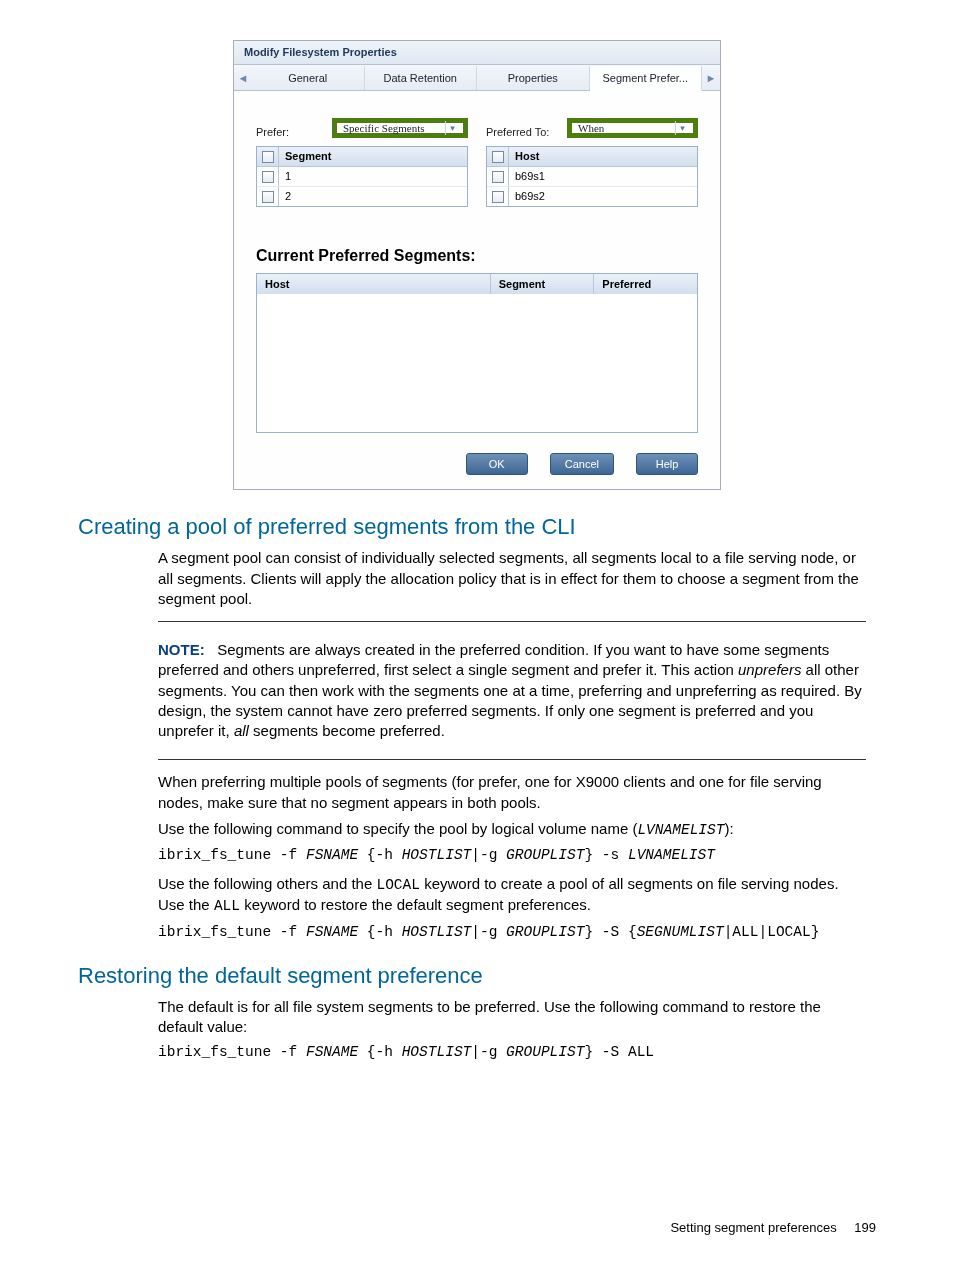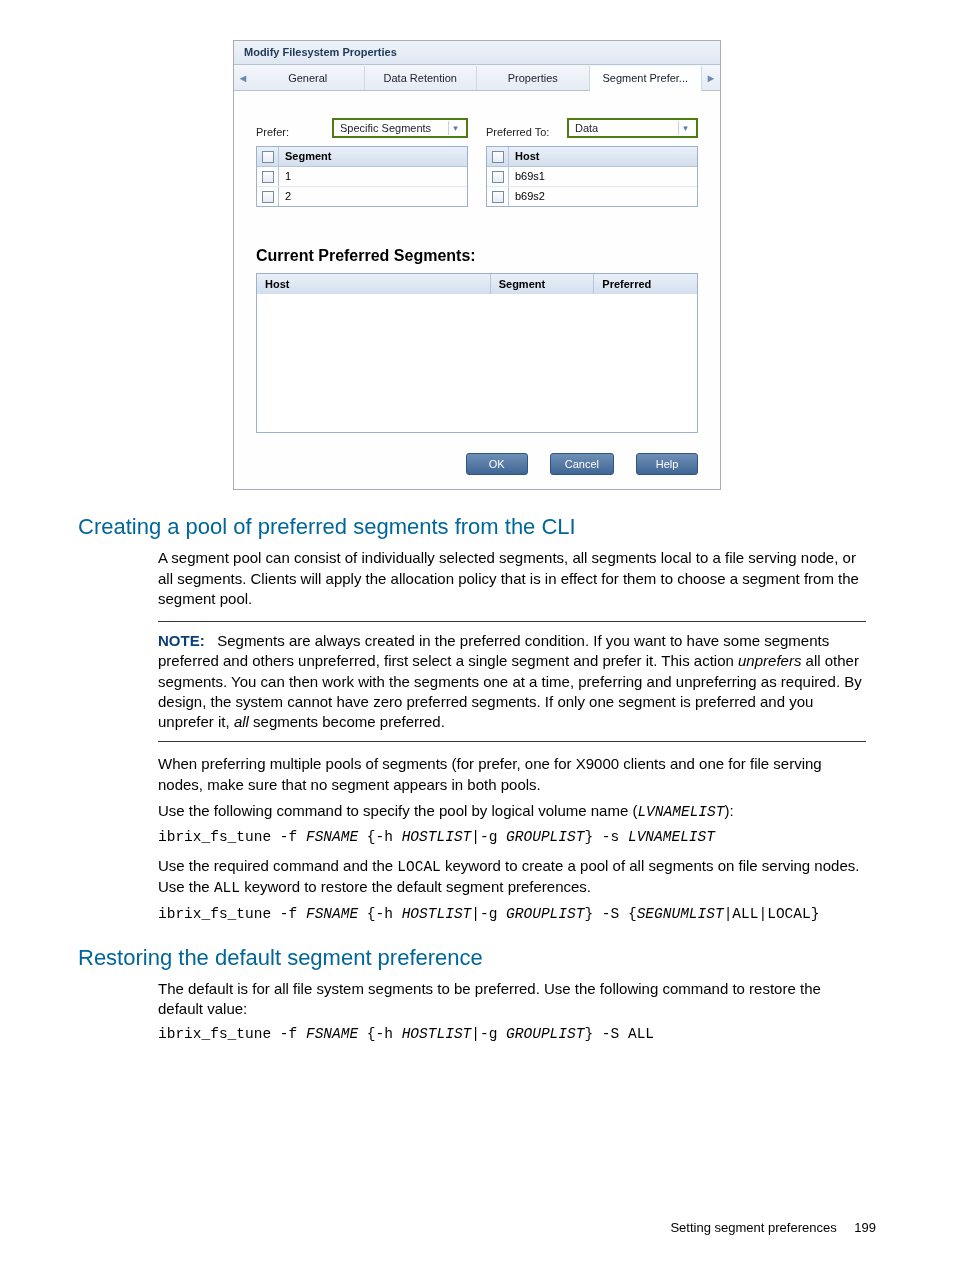--- a/index.html
+++ b/index.html
@@ -62,26 +62,27 @@
     padding: 14px 22px 10px 22px;
     background: #fefefe;
   }
   .row { display:flex; gap:18px; }
   .col { flex:1 1 0; }
   .form-row { display:flex; align-items:flex-end; gap:6px; margin-bottom:8px;margin-top:13px; }
   .form-row label { width:70px; color:#222; }
   .form-row.pref-to label { width:75px; }
   .select {
     flex:1;
-    border:2px solid #4d7c0f;
+    border:5px solid #4d7c0f;
     background:#fff;
     height:20px;
     display:flex; align-items:center; justify-content:space-between;
     padding:0 4px 0 6px;
     color:#223;
+    font-family:Liberation Serif, serif;
   }
   .select .chev {
     width:14px;height:14px;border-left:1px solid #c6d2e2;
     display:flex;align-items:center;justify-content:center;color:#5a7aa5;
     font-size:9px;
   }
 
   .mini-table {
     border:1px solid #9cb1cd;
     margin-top:2px;
@@ -137,21 +138,21 @@
   
   h2.sec {
     color:#006699; font-weight:normal;
     font-size:22px; margin:20px 0 8px 0;
     font-family: Arial, sans-serif;
   }
   .body-text { font-size:15px; line-height:1.35; margin-left:80px; margin-right:10px; }
   .body-text p { margin:6px 0; }
   .note-box {
     border-top:1px solid #333; border-bottom:1px solid #333;
-    padding:3px 0; margin:12px 0;
+    padding:12px 0; margin:12px 0;
   }
   .note-label { color:#0a3f7a; font-weight:bold; }
   .italic { font-style:italic; }
   code, .mono { font-family:"Courier New", monospace; font-size:14.5px; }
   pre.cmd { font-family:"Courier New", monospace; font-size:14.5px; margin:4px 0 8px 0; white-space:pre-wrap; }
   pre.cmd .kw { font-style:italic; }
 
   .footer {
     position:absolute; bottom:36px; right:78px;
     font-size:13px; color:#000;
@@ -198,21 +199,21 @@
               <div class="cb"><span class="cbx"></span></div>
               <div class="lbl">2</div>
             </div>
           </div>
         </div>
 
         <div class="col">
           <div class="form-row pref-to">
             <label>Preferred To:</label>
             <div class="select">
-              <span>Data</span>
+              <span>When</span>
               <span class="chev">▾</span>
             </div>
           </div>
           <div class="mini-table">
             <div class="thead">
               <div class="cb"><span class="cbx"></span></div>
               <div class="lbl">Host</div>
             </div>
             <div class="trow">
               <div class="cb"><span class="cbx"></span></div>
@@ -256,21 +257,21 @@
 
     <p>When preferring multiple pools of segments (for prefer, one for X9000 clients and one for file serving nodes, make sure that no segment appears in both pools.</p>
 
     <p>
       <span>Use the following command to specify the pool by logical volume name (</span><span class="mono italic">LVNAMELIST</span><span>):</span>
     </p>
 
     <pre class="cmd"><span>ibrix_fs_tune -f </span><span class="kw">FSNAME</span><span> {-h </span><span class="kw">HOSTLIST</span><span>|-g </span><span class="kw">GROUPLIST</span><span>} -s </span><span class="kw">LVNAMELIST</span></pre>
 
     <p>
-      <span>Use the required command and the </span><span class="mono">LOCAL</span><span> keyword to create a pool of all segments on file serving nodes. Use the </span><span class="mono">ALL</span><span> keyword to restore the default segment preferences.</span>
+      <span>Use the following others and the </span><span class="mono">LOCAL</span><span> keyword to create a pool of all segments on file serving nodes. Use the </span><span class="mono">ALL</span><span> keyword to restore the default segment preferences.</span>
     </p>
 
     <pre class="cmd"><span>ibrix_fs_tune -f </span><span class="kw">FSNAME</span><span> {-h </span><span class="kw">HOSTLIST</span><span>|-g </span><span class="kw">GROUPLIST</span><span>} -S {</span><span class="kw">SEGNUMLIST</span><span>|ALL|LOCAL}</span></pre>
   </div>
 
   <h2 class="sec">Restoring the default segment preference</h2>
   <div class="body-text">
     <p>The default is for all file system segments to be preferred. Use the following command to restore the default value:</p>
     <pre class="cmd"><span>ibrix_fs_tune -f </span><span class="kw">FSNAME</span><span> {-h </span><span class="kw">HOSTLIST</span><span>|-g </span><span class="kw">GROUPLIST</span><span>} -S ALL</span></pre>
   </div>

